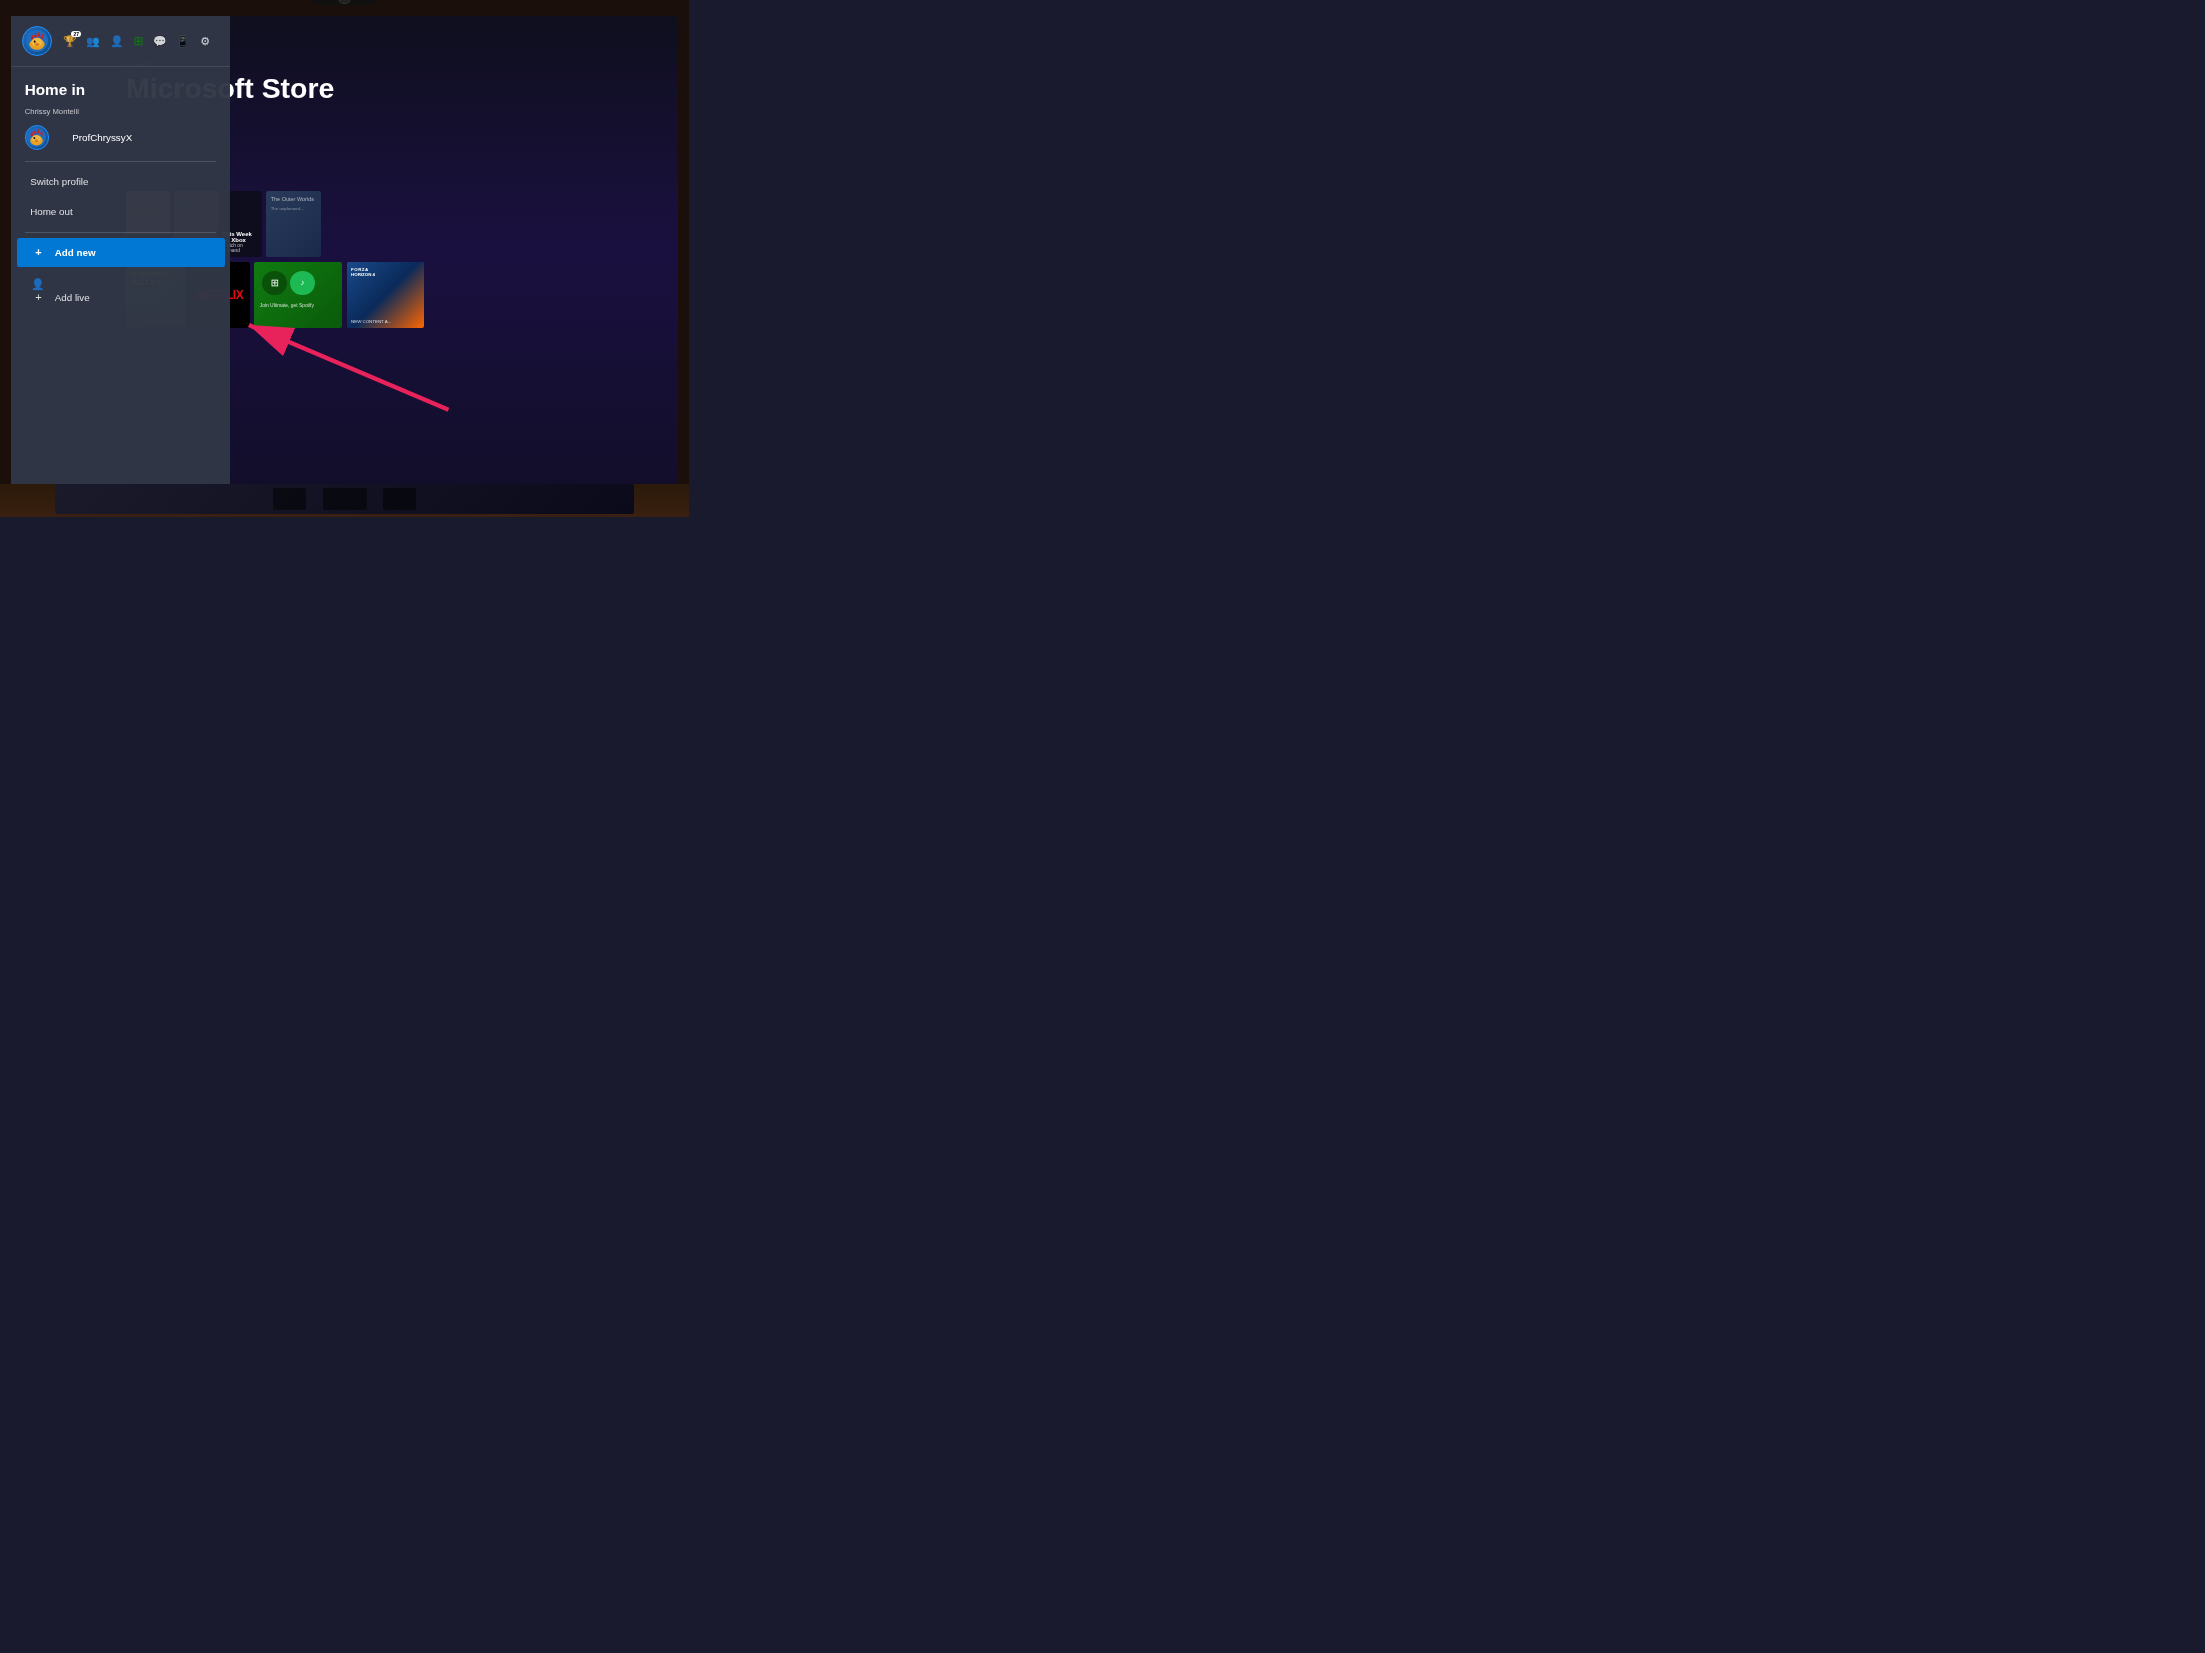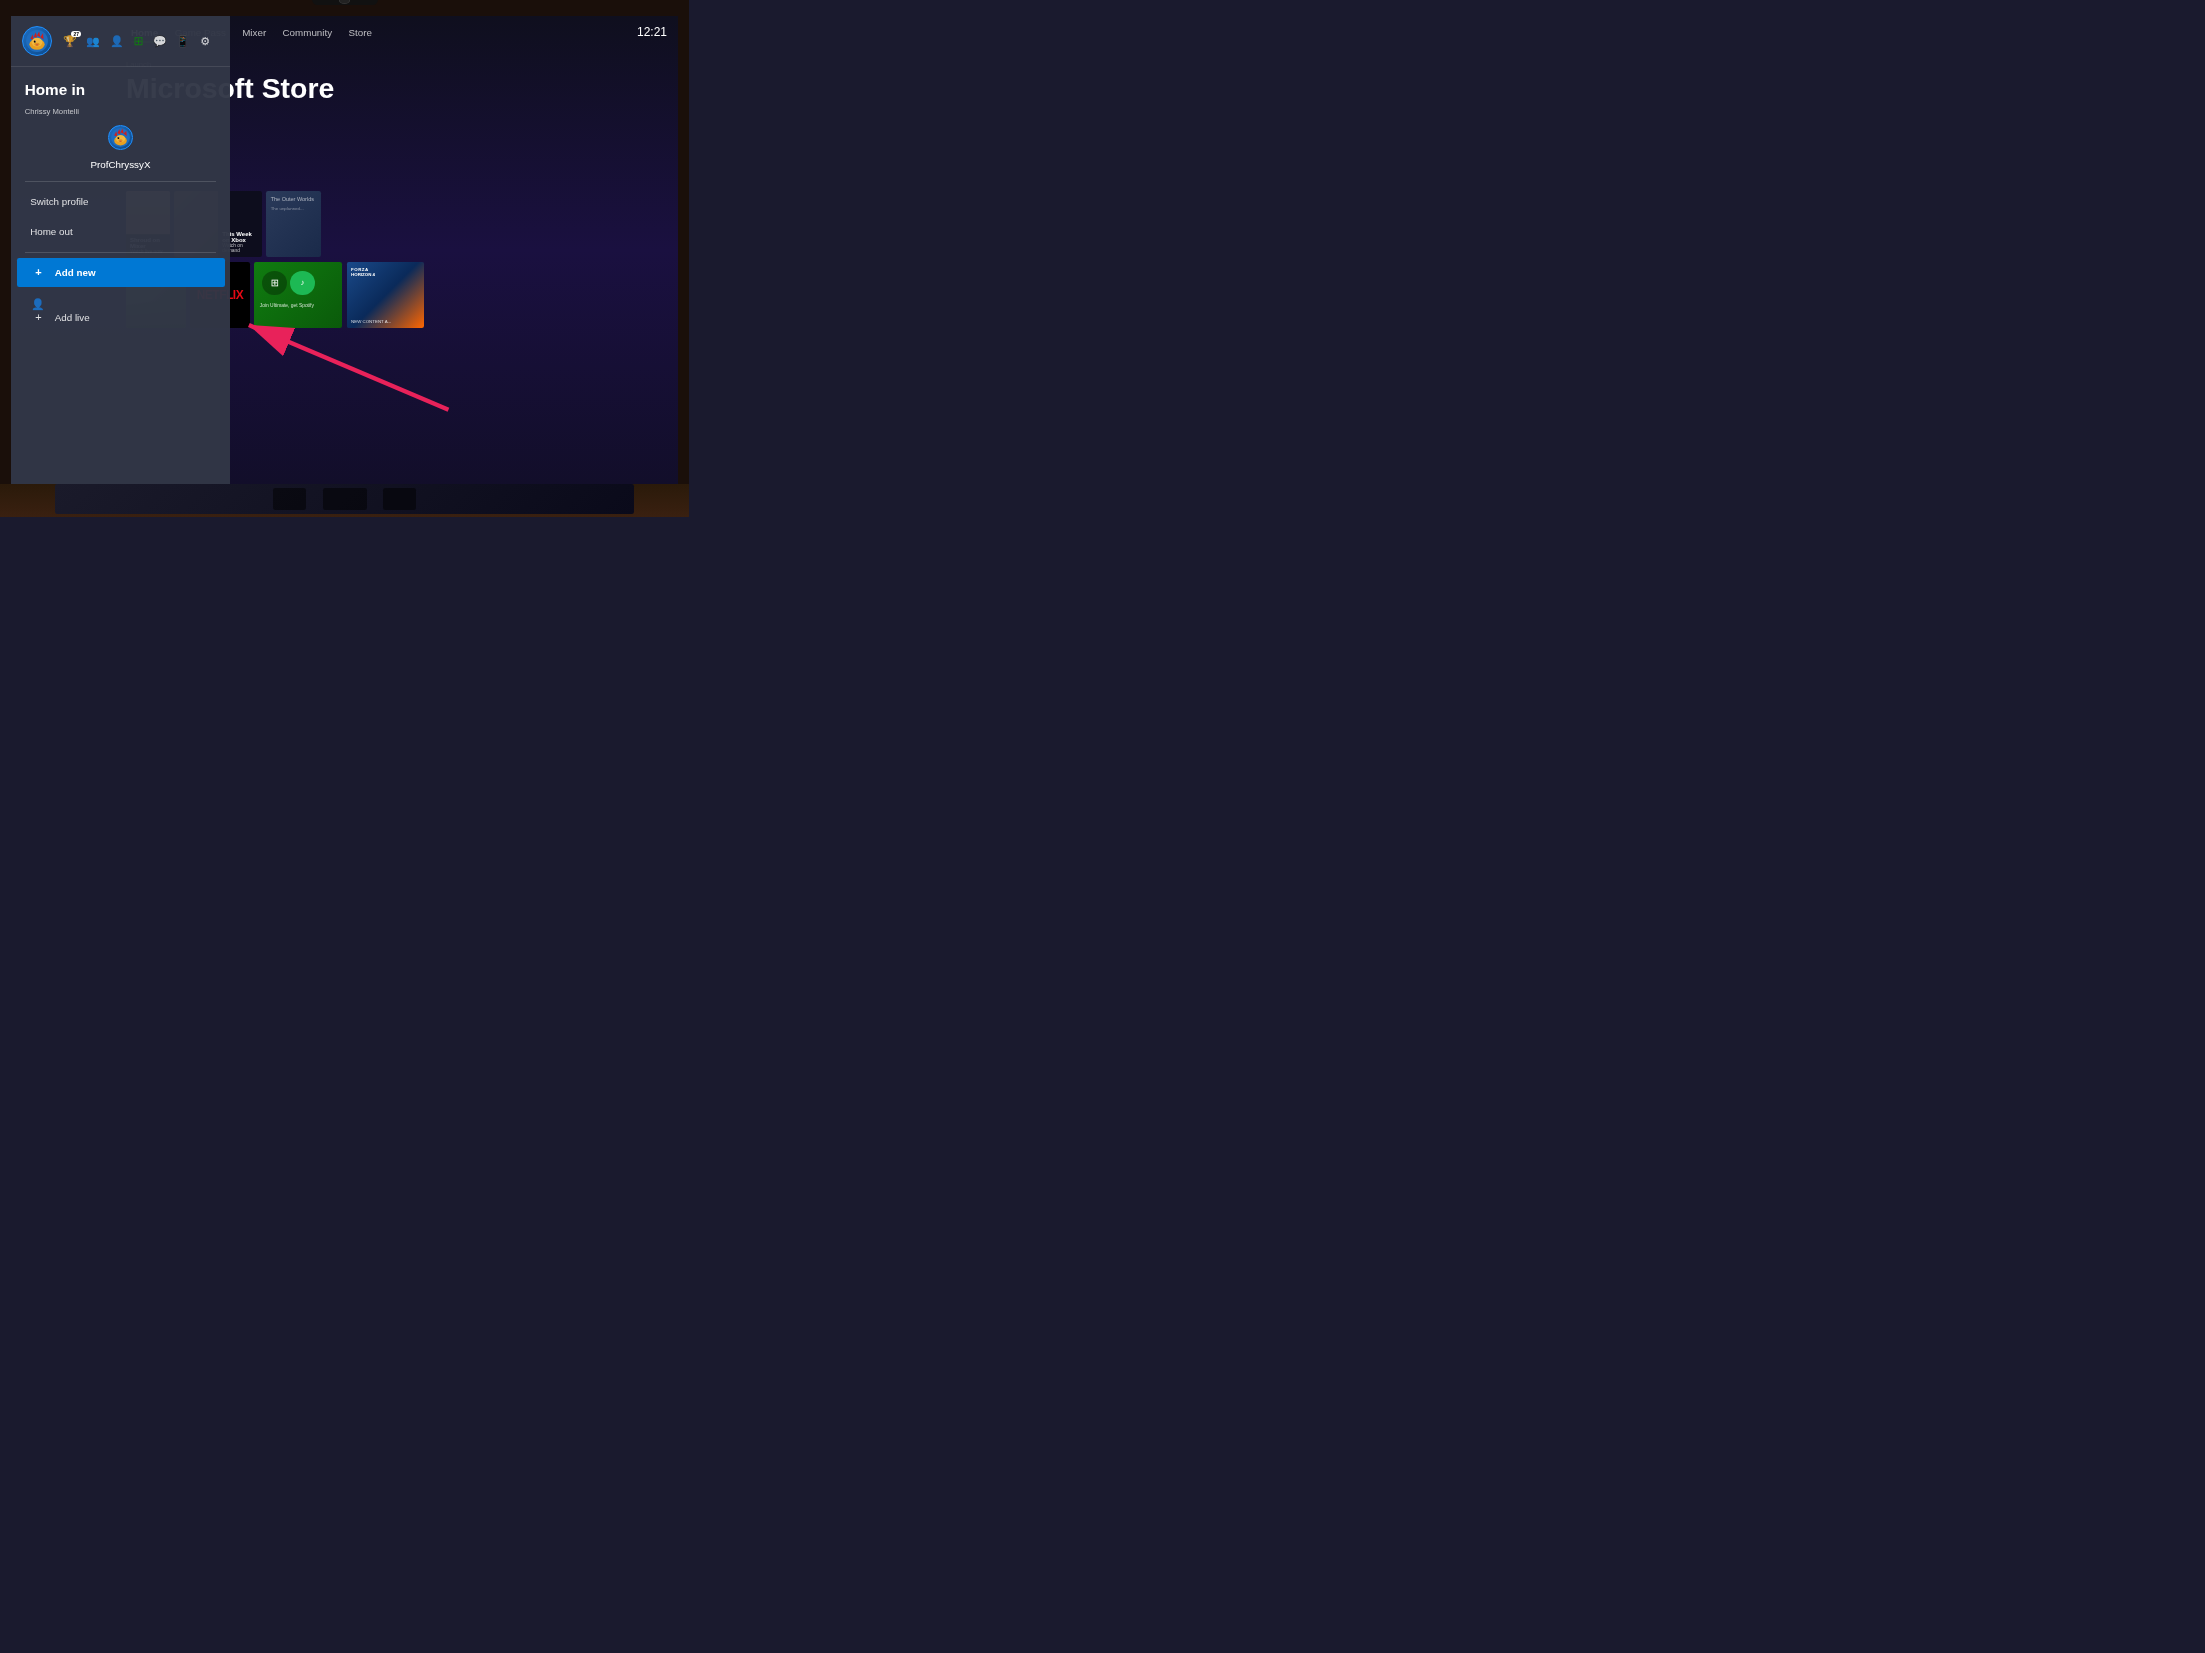--- a/index.html
+++ b/index.html
@@ -252,24 +252,23 @@
     
     .user-label {
       color: rgba(255,255,255,0.7);
       font-size: 7.7px;
       padding: 2.7px 13.7px;
     }
 
     .user-profile-row {
       display: flex;
       align-items: center;
-      gap: 9px;
+      gap: 23px;
       padding: 6.6px 13.7px;
       cursor: pointer;
-      flex-direction: column;
     }
 
     .profile-avatar-small {
       width: 24.6px;
       height: 24.6px;
       border-radius: 50%;
       background: linear-gradient(135deg, #1e6dc0, #0d4a8a);
       border: 1.1px solid #2090ff;
       display: flex;
       align-items: center;
@@ -425,30 +424,20 @@
 <div class="outer">
 
   <div class="camera-bar">
     <div class="camera-lens"></div>
   </div>
 
   <div class="screen">
 
     <div class="xbox-dashboard"></div>
 
-    <div class="top-nav">
-      <div class="nav-links">
-        <span class="nav-link active">Home</span>
-        <span class="nav-link">Game Pass</span>
-        <span class="nav-link">Mixer</span>
-        <span class="nav-link">Community</span>
-        <span class="nav-link">Store</span>
-      </div>
-      <div class="nav-time">12:21</div>
-    </div>
 
     <div class="bg-hero">
       <div class="bg-hero-subtitle">Launch</div>
       <div class="bg-hero-title">Microsoft Store</div>
     </div>
 
     <div class="cards-row">
 
       <div class="card" style="width:44px;height:66px;background:linear-gradient(180deg,#5a5a7a,#2a2a4a);">
         <div style="width:44px;height:44px;background:linear-gradient(180deg,#c8a882,#b07855);"></div>

